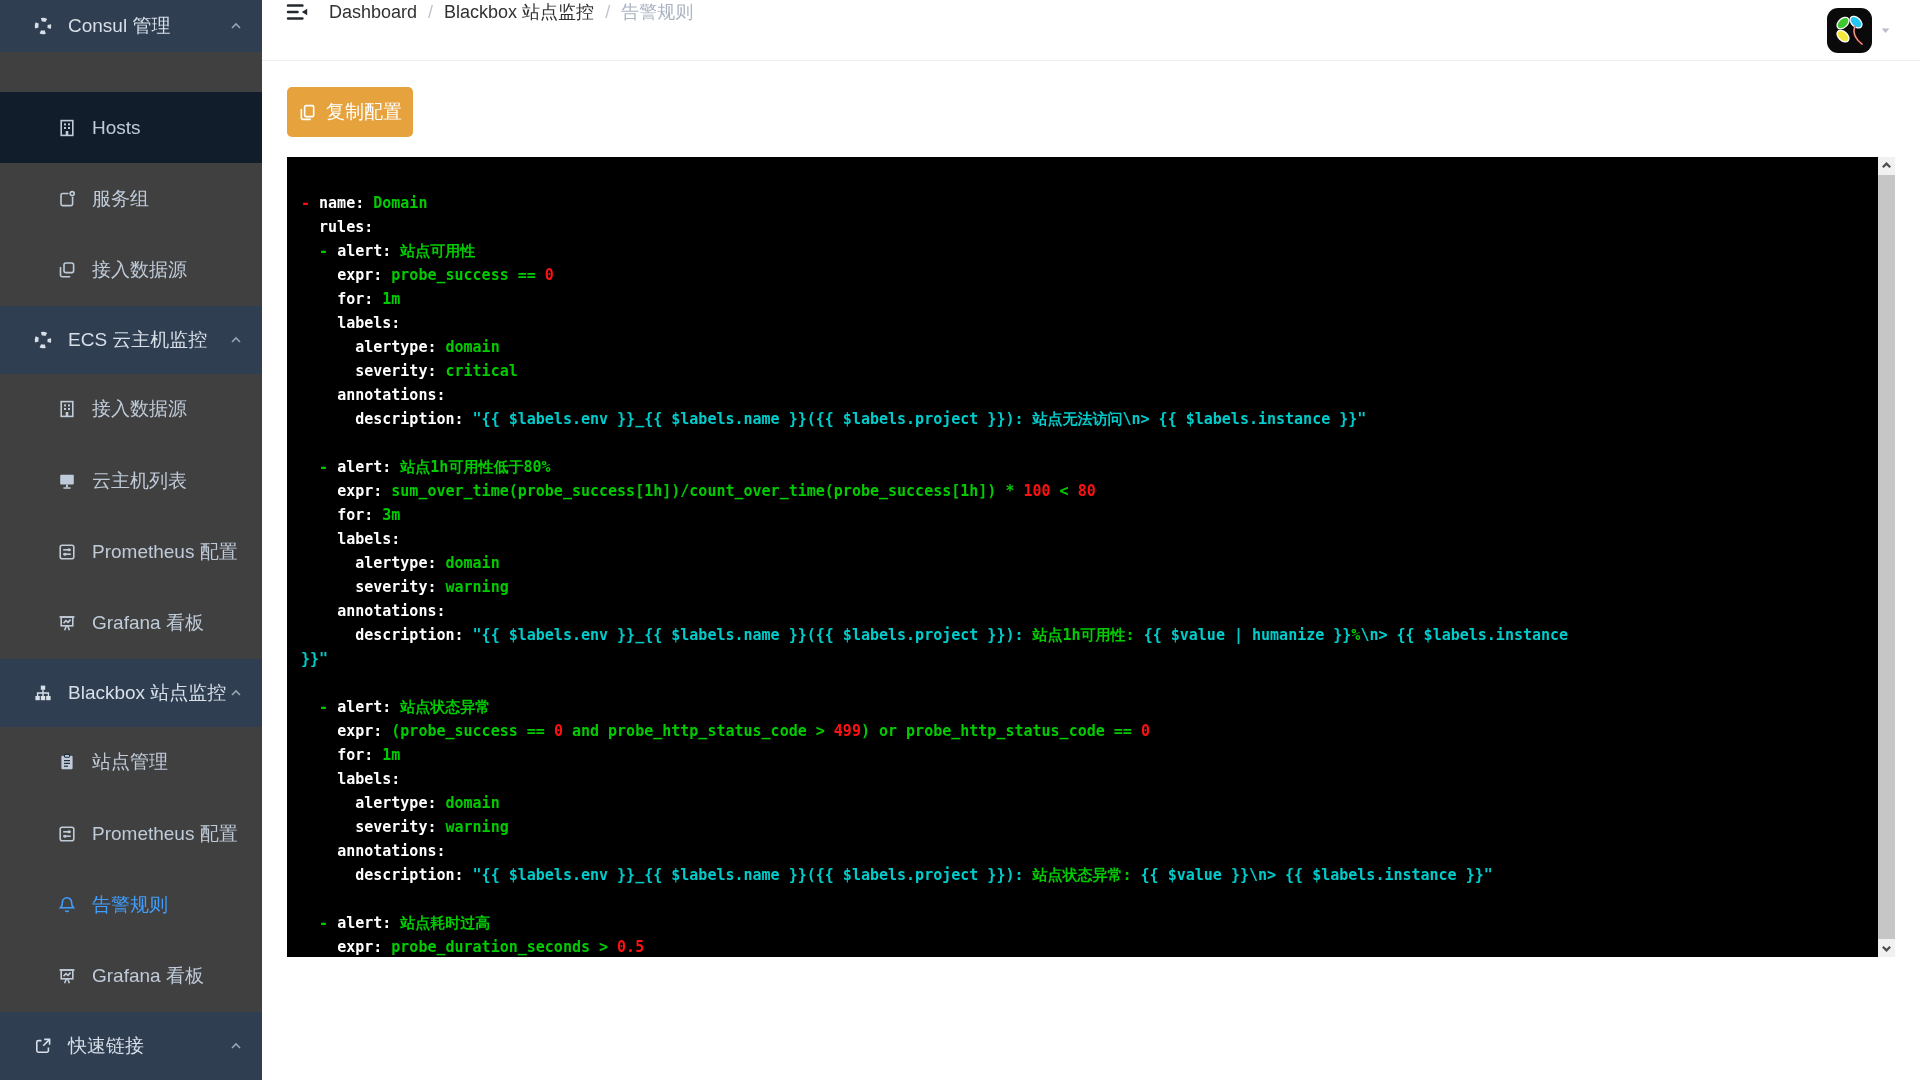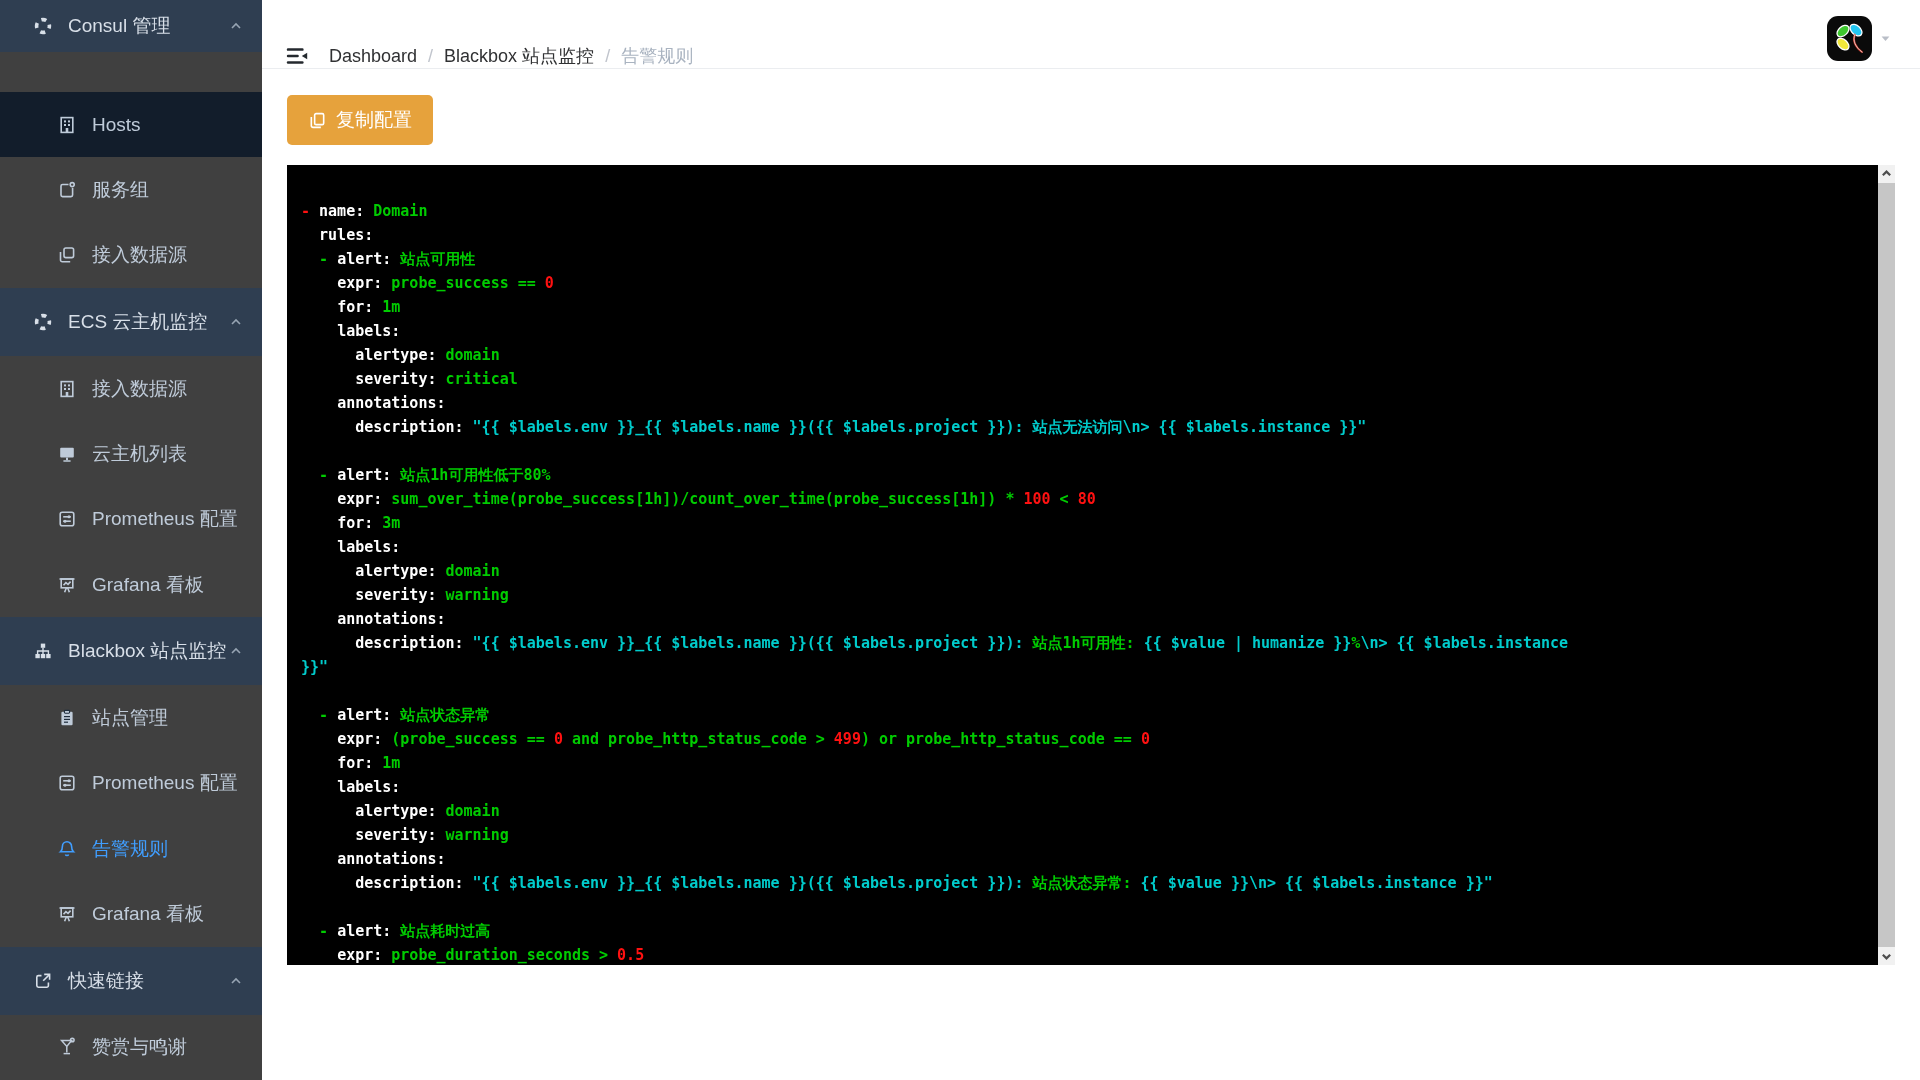--- a/index.html
+++ b/index.html
@@ -17,37 +17,37 @@
   .side-row.active { color:#409eff; }
   .s-icon { width:20px; height:20px; margin-right:15px; flex:none; display:flex; align-items:center; }
   .s-icon svg { width:20px; height:20px; }
   .s-label { white-space:nowrap; }
   .chev { margin-left:auto; color:#97a4b3; display:flex; }
   .chev svg { width:16px; height:16px; }
 
   
   .main { margin-left:262px; }
   .topbar { height:61px; background:#fff; border-bottom:1px solid #ebedf0;
-            display:flex; align-items:flex-end; padding:0 30px 0 23px; position:relative;margin-top:8px; }
+            display:flex; align-items:flex-start; padding:0 30px 0 23px; position:relative; }
   .hamburger { width:24px; height:24px; color:#24292e; cursor:pointer; display:flex; }
   .hamburger svg { width:24px; height:24px; }
   .breadcrumb { display:flex; align-items:center; margin-left:20px; font-size:18px; }
   .crumb { color:#303133; }
   .crumb.muted { color:#a9b3c0; }
   .crumb-sep { color:#c0c4cc; margin:0 11px; }
   .user-box { position:absolute; right:28px; top:8px; display:flex; align-items:center; cursor:pointer; }
   .avatar { width:45px; height:45px; border-radius:11px; background:#0a0a0a;
             display:flex; align-items:center; justify-content:center; }
   .avatar svg { width:41px; height:41px; }
   .caret { margin-left:7px; color:#b9bec7; display:flex; }
 
   
   .content { padding:26px 25px; }
   .copy-btn { background:#e6a23c; color:#fff; border:none; border-radius:5px; height:50px;
-              padding:0 21px; font-size:19px; display:inline-flex; align-items:center;
+              padding:0 11px; font-size:19px; display:inline-flex; align-items:center;
               cursor:pointer; font-family:Liberation Serif, serif; }
   .copy-btn svg { width:19px; height:19px; margin-right:9px; }
 
   .code-panel { position:relative; margin-top:20px; height:800px; background:#000; overflow:hidden; }
   .code { height:100%; overflow:hidden; padding:34px 4px 0 14px; margin-right:17px;
           font-family:"DejaVu Sans Mono",monospace; font-weight:bold;
           font-size:15px; line-height:24px; white-space:pre-wrap; word-break:break-all; }
   .cl { min-height:24px; }
   .t-w { color:#ffffff; } .t-g { color:#00cc00; } .t-r { color:#ff1111; } .t-c { color:#00cccc; }
 
@@ -236,31 +236,20 @@
           <path d="M11.2 3.4 h5.4 v5.4"></path>
           <line x1="16.4" y1="3.6" x2="10.2" y2="9.8"></line>
         </svg>
       </span>
       <span class="s-label">快速链接</span>
       <span class="chev">
         <svg viewBox="0 0 20 20" fill="none" stroke="currentColor" stroke-width="2">
           <polyline points="5,12.5 10,7.5 15,12.5"></polyline>
         </svg>
       </span>
-    </div>
-    <div class="side-row item">
-      <span class="s-icon">
-        <svg viewBox="0 0 20 20" fill="none" stroke="currentColor" stroke-width="1.5">
-          <path d="M4.6 3.6 H14.6 L9.8 9.4 z"></path>
-          <line x1="9.8" y1="9.4" x2="9.8" y2="15.6"></line>
-          <line x1="6.6" y1="16.6" x2="13" y2="16.6"></line>
-          <circle cx="15.3" cy="3" r="1.8"></circle>
-        </svg>
-      </span>
-      <span class="s-label">赞赏与鸣谢</span>
     </div>
   </aside>
 
 <div class="main">
   <header class="topbar">
     <span class="hamburger">
       <svg viewBox="0 0 20 20" fill="currentColor">
           <rect x="1.5" y="3.5" width="14" height="2.2" rx="1"></rect>
           <rect x="1.5" y="8.9" width="10" height="2.2" rx="1"></rect>
           <rect x="1.5" y="14.3" width="14" height="2.2" rx="1"></rect>

